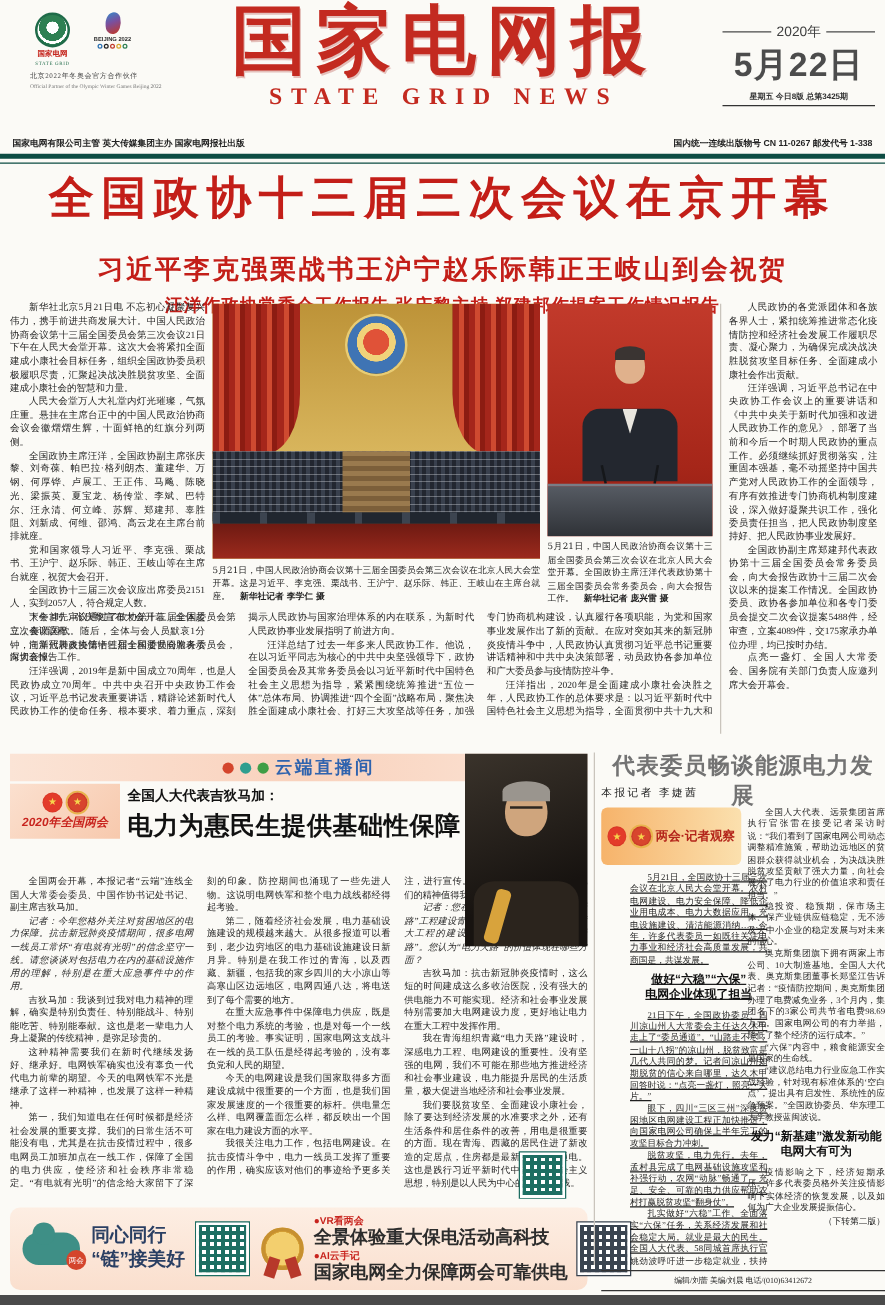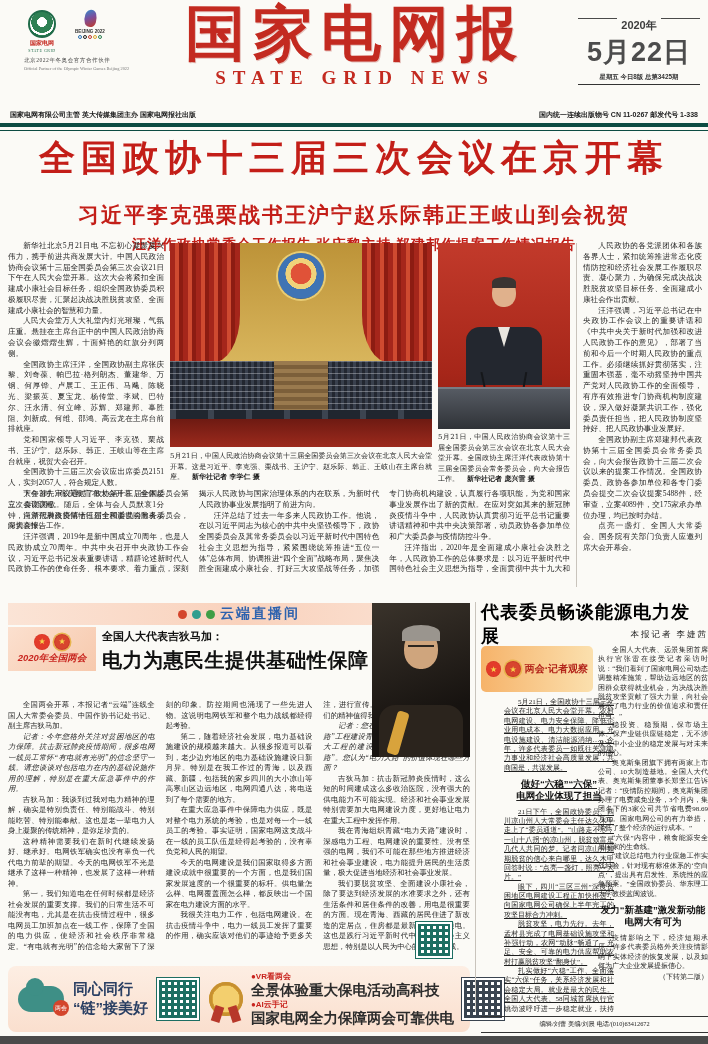--- a/index.html
+++ b/index.html
@@ -31,21 +31,21 @@
   .partner2 { font-size:4.4px; color:#777; margin-top:1px; }
 
   .m-center { position:absolute; left:150px; top:2px; width:410px; text-align:center; }
   .paper-title { font-size:60px; line-height:1.05; font-weight:bold; color:#c32a20;
     letter-spacing:8px; font-family:"DejaVu Serif",serif; text-shadow:1px 1px 0 rgba(160,20,10,.25); }
   .paper-subtitle { font-size:19px; font-weight:bold; color:#c32a20; letter-spacing:7px; margin-top:2px;
     font-family:"Liberation Serif",serif; }
 
   .m-right { position:absolute; right:8px; top:18px; width:122px; text-align:center;
     font-family:"Liberation Sans",sans-serif; }
-  .year-line { display:flex; gap:4px; color:#3d3d3d; font-size:11px; font-weight:bold; }
+  .year-line { display:flex; align-items:center; gap:4px; color:#3d3d3d; font-size:11px; font-weight:normal; }
   .year-line .dash { flex:1; height:1px; background:#4a4a4a; }
   .date-big { font-size:27px; font-weight:bold; color:#4c4c4c; letter-spacing:1px; margin-top:1px; }
   .issue { font-size:6.4px; font-weight:bold; color:#333; border-bottom:1px solid #333;
     padding-bottom:2px; margin-top:3px; }
 
   .pubrow { position:absolute; left:10px; right:10px; top:110px; display:flex; justify-content:space-between;
     font-size:7px; font-weight:bold; color:#222; font-family:"Liberation Sans",sans-serif; }
   .rule1 { position:absolute; left:0; right:0; top:123px; height:4px; background:#0d4c43; }
   .rule2 { position:absolute; left:0; right:0; top:130px; height:1px; background:#0d4c43; }
 
@@ -175,23 +175,23 @@
   .medal-icon::before, .medal-icon::after { content:""; position:absolute; top:24px; width:9px; height:16px; background:#b7382a; }
   .medal-icon::before { left:4px; transform:rotate(18deg);} .medal-icon::after { right:4px; transform:rotate(-18deg);}
   .promo-lines { flex:1; }
   .promo-label { font-size:8px; font-weight:bold; color:#c8241e; font-family:"Liberation Sans",sans-serif; }
   .promo-big { font-size:14.5px; font-weight:900; color:#2c2c2c; line-height:1.2; white-space:nowrap;
     font-family:"Liberation Sans",sans-serif; }
   .qr-b { width:42px; height:42px; color:#3a4450; flex:none; }
 
   
   .vrule-right { position:absolute; left:475px; top:602px; height:410px; border-left:1px solid #c9c4bc; }
-  .obs-title { position:absolute; left:481px; top:600px; width:227px; text-align:left;
-    font-size:18px; font-weight:900; color:#000000; font-family:"Liberation Sans",sans-serif; letter-spacing:1px; }
-  .obs-byline { position:absolute; left:481px; top:629px; width:227px; text-align:right;
+  .obs-title { position:absolute; left:481px; top:600px; width:227px; text-align:center;
+    font-size:18px; font-weight:900; color:#737373; font-family:"Liberation Sans",sans-serif; letter-spacing:1px; }
+  .obs-byline { position:absolute; left:481px; top:629px; width:227px; text-align:left;
     font-size:8.5px; color:#222; letter-spacing:2px; }
   .obs-badge { position:absolute; left:481px; top:646px; width:112px; height:46px; border-radius:5px;
     background:linear-gradient(90deg,#f6b36a,#fbe0ae); display:flex; align-items:center; gap:4px; padding:0 5px; }
   .obs-badge .txt { font-size:10px; font-weight:900; color:#b3241a; font-family:"Liberation Sans",sans-serif;
     white-space:nowrap; }
   .obs-col { position:absolute; width:110px; font-size:7px; line-height:1.34; text-align:justify; overflow:hidden; }
   .obs-col p { text-indent:2em; margin:0; }
   .obs-col1 { left:504px; top:698px; height:314px;text-decoration:underline; }
   .obs-col2 { left:598px; top:646px; height:366px; }
   .subhead { text-align:center; font-weight:900; font-size:9.5px; line-height:1.3; margin:5px 0;

